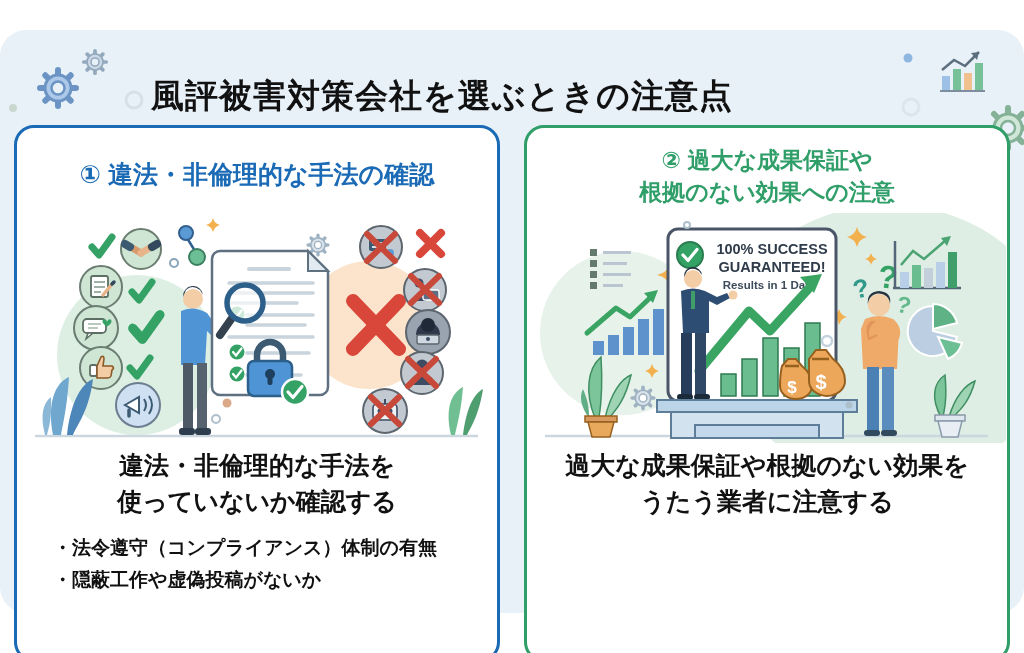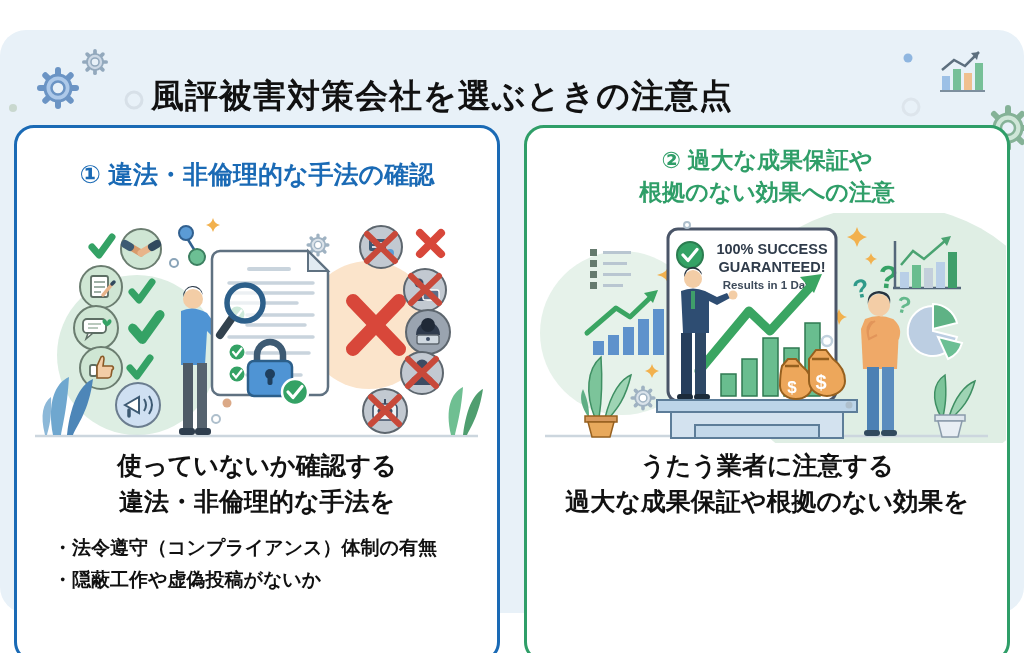--- a/index.html
+++ b/index.html
@@ -311,22 +311,22 @@
     </g>
     <g>
       <path d="M434,222 C428,196 434,180 446,174 C444,200 440,212 438,222 Z" fill="#6fbf92"></path>
       <path d="M446,222 C450,192 458,180 466,176 C462,202 454,214 450,222 Z" fill="#4f9e6f"></path>
     </g>
     <circle cx="210" cy="190" r="4.5" fill="#dba987"></circle>
     <circle cx="199" cy="206" r="4" fill="none" stroke="#aebfcc" stroke-width="2"></circle>
   </svg>
 
   <div class="caption">
+    <div>違法・非倫理的な手法を</div>
     <div>使っていないか確認する</div>
-    <div>違法・非倫理的な手法を</div>
   </div>
   <div class="bullets">
     <div>・法令遵守（コンプライアンス）体制の有無</div>
     <div>・隠蔽工作や虚偽投稿がないか</div>
   </div>
 </section>
 
 <section class="panel right">
   <h2>
     <div>② 過大な成果保証や</div>
@@ -488,16 +488,16 @@
       <rect x="408" y="202" width="30" height="6" fill="#dfe7ee" stroke="#8a9bab" stroke-width="1.5"></rect>
       <path d="M411,208 h24 l-4,16 h-16 Z" fill="#e8eef4" stroke="#8a9bab" stroke-width="1.5"></path>
     </g>
 
     <circle cx="300" cy="128" r="5" fill="none" stroke="#c2d2de" stroke-width="2.5"></circle>
     <circle cx="322" cy="192" r="3.5" fill="#aebfcc"></circle>
     <circle cx="160" cy="12" r="3" fill="none" stroke="#aebfcc" stroke-width="2"></circle>
   </svg>
 
   <div class="caption">
+    <div>過大な成果保証や根拠のない効果を</div>
     <div>うたう業者に注意する</div>
-    <div>過大な成果保証や根拠のない効果を</div>
   </div>
 </section>
 
 </body></html>

